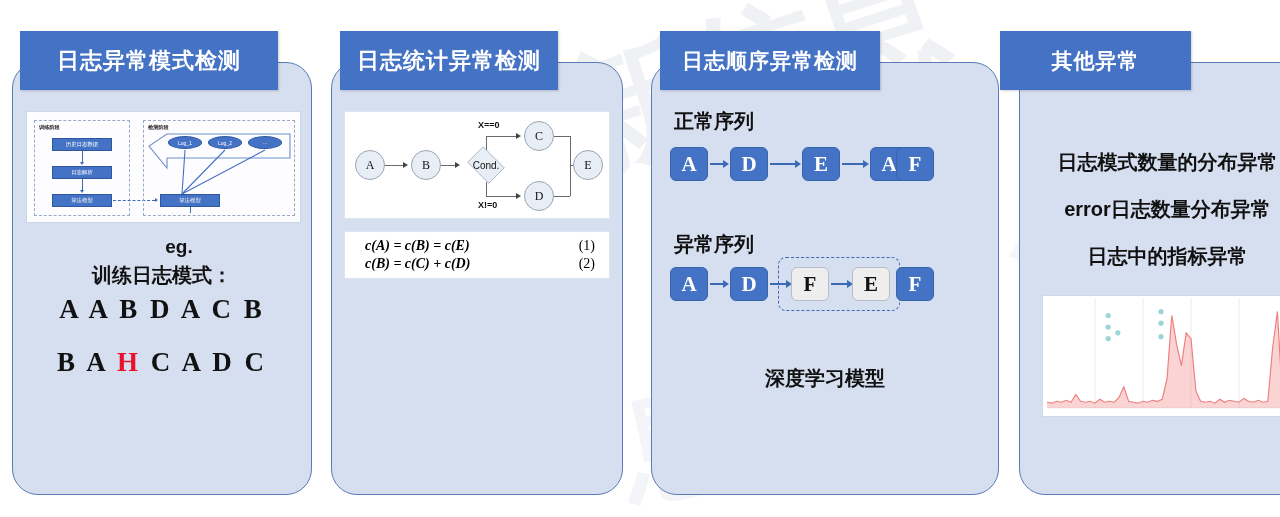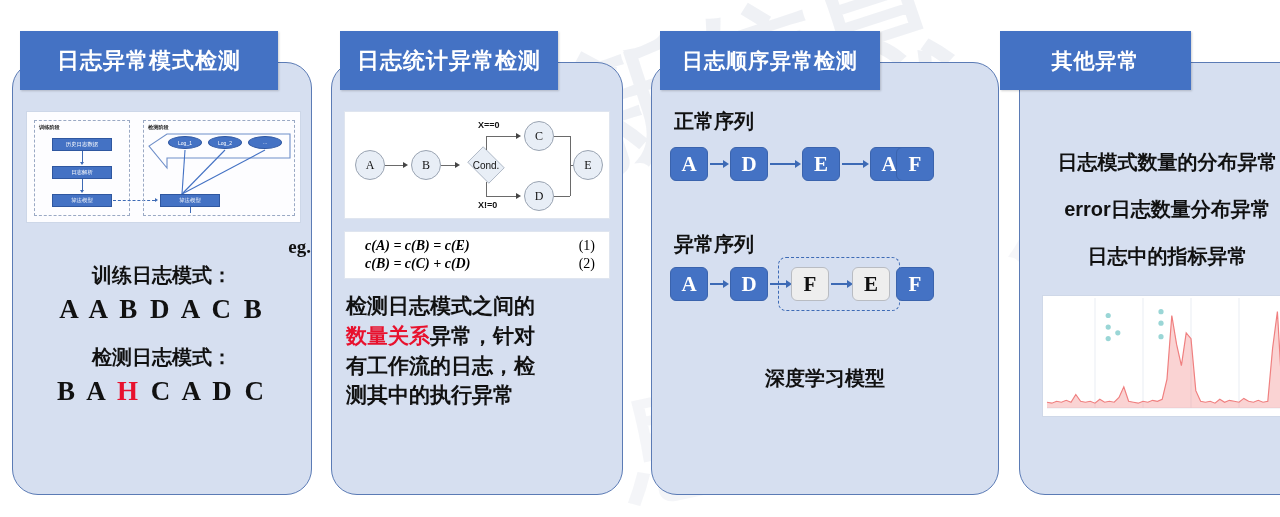--- a/index.html
+++ b/index.html
@@ -52,22 +52,22 @@
           border-right:2.5px solid transparent;border-top:3.5px solid #3d6ab5;}
   .dashline{position:absolute;height:0;border-top:1.2px dashed #3d6ab5;}
   .harrow{position:absolute;width:0;height:0;border-top:2.5px solid transparent;
           border-bottom:2.5px solid transparent;border-left:3.5px solid #3d6ab5;}
   .bigarrow{position:absolute;}
   .ellipse{position:absolute;background:#4472c4;color:#fff;border-radius:50%;
            font-size:5px;display:flex;align-items:center;justify-content:center;
            border:.6px solid #2f57a0;box-sizing:border-box;}
   .p1-text{position:absolute;left:0;right:0;top:170px;text-align:center;
            color:#111;line-height:1.45;}
-  .p1-text .eg{font-family:Liberation Serif, serif;font-weight:700;
-           font-size:19px;display:block;text-align:right;padding-left:34px;}
+  .p1-text .eg{font-family:Liberation Sans, sans-serif;font-weight:700;
+           font-size:19px;display:block;text-align:center;padding-left:34px;}
   .p1-text .cn{font-size:20px;font-weight:700;display:block;}
   .p1-text .seq{font-family:Liberation Serif, serif;font-weight:700;
            font-size:27px;letter-spacing:3px;display:block;}
   .p1-text .gap{height:14px;}
   .red{color:#e8112d;}
 
   
   .p2-flow{position:absolute;left:12px;top:48px;width:266px;height:108px;
            background:#ffffff;border:1px solid #dfe5ef;box-sizing:border-box;}
   .circ{position:absolute;width:30px;height:30px;border-radius:50%;
@@ -166,21 +166,20 @@
 
       <div class="nodebox" style="left:133px;top:82px;width:60px;height:13px;">算法模型</div>
       <div class="vline" style="left:163px;top:95px;height:6px;"></div>
     </div>
 
     <div class="p1-text">
       <span class="eg">eg.</span>
       <span class="cn">训练日志模式：</span>
       <span class="seq">A A B D A C B</span>
       <div class="gap"></div>
-      <span class="cn">检测日志模式：</span>
       <span class="seq"><span>B A </span><span class="red">H</span><span> C A D C</span></span>
     </div>
   </div>
   <div class="card-head" id="head1">日志异常模式检测</div>
 
   <div class="card" id="card2">
 
     <div class="p2-flow">
       <div class="circ" style="left:10px;top:38px;">A</div>
       <div class="fline fhline" style="left:40px;top:53px;width:20px;"></div>
@@ -218,26 +217,20 @@
       <div class="eqrow">
         <span class="ex">c(A) = c(B) = c(E)</span>
         <span class="num">(1)</span>
       </div>
       <div class="eqrow">
         <span class="ex">c(B) = c(C) + c(D)</span>
         <span class="num">(2)</span>
       </div>
     </div>
 
-    <div class="p2-text">
-      <div>检测日志模式之间的</div>
-      <div><span class="red">数量关系</span><span>异常，针对</span></div>
-      <div>有工作流的日志，检</div>
-      <div>测其中的执行异常</div>
-    </div>
   </div>
   <div class="card-head" id="head2">日志统计异常检测</div>
 
   <div class="card" id="card3">
 
     <div class="p3-lbl" style="left:22px;top:45px;">正常序列</div>
 
     <div class="sqbox" style="left:18px;top:84px;">A</div>
     <div class="sarrow" style="left:58px;top:100px;width:14px;"></div>
     <div class="sqbox" style="left:78px;top:84px;">D</div>

